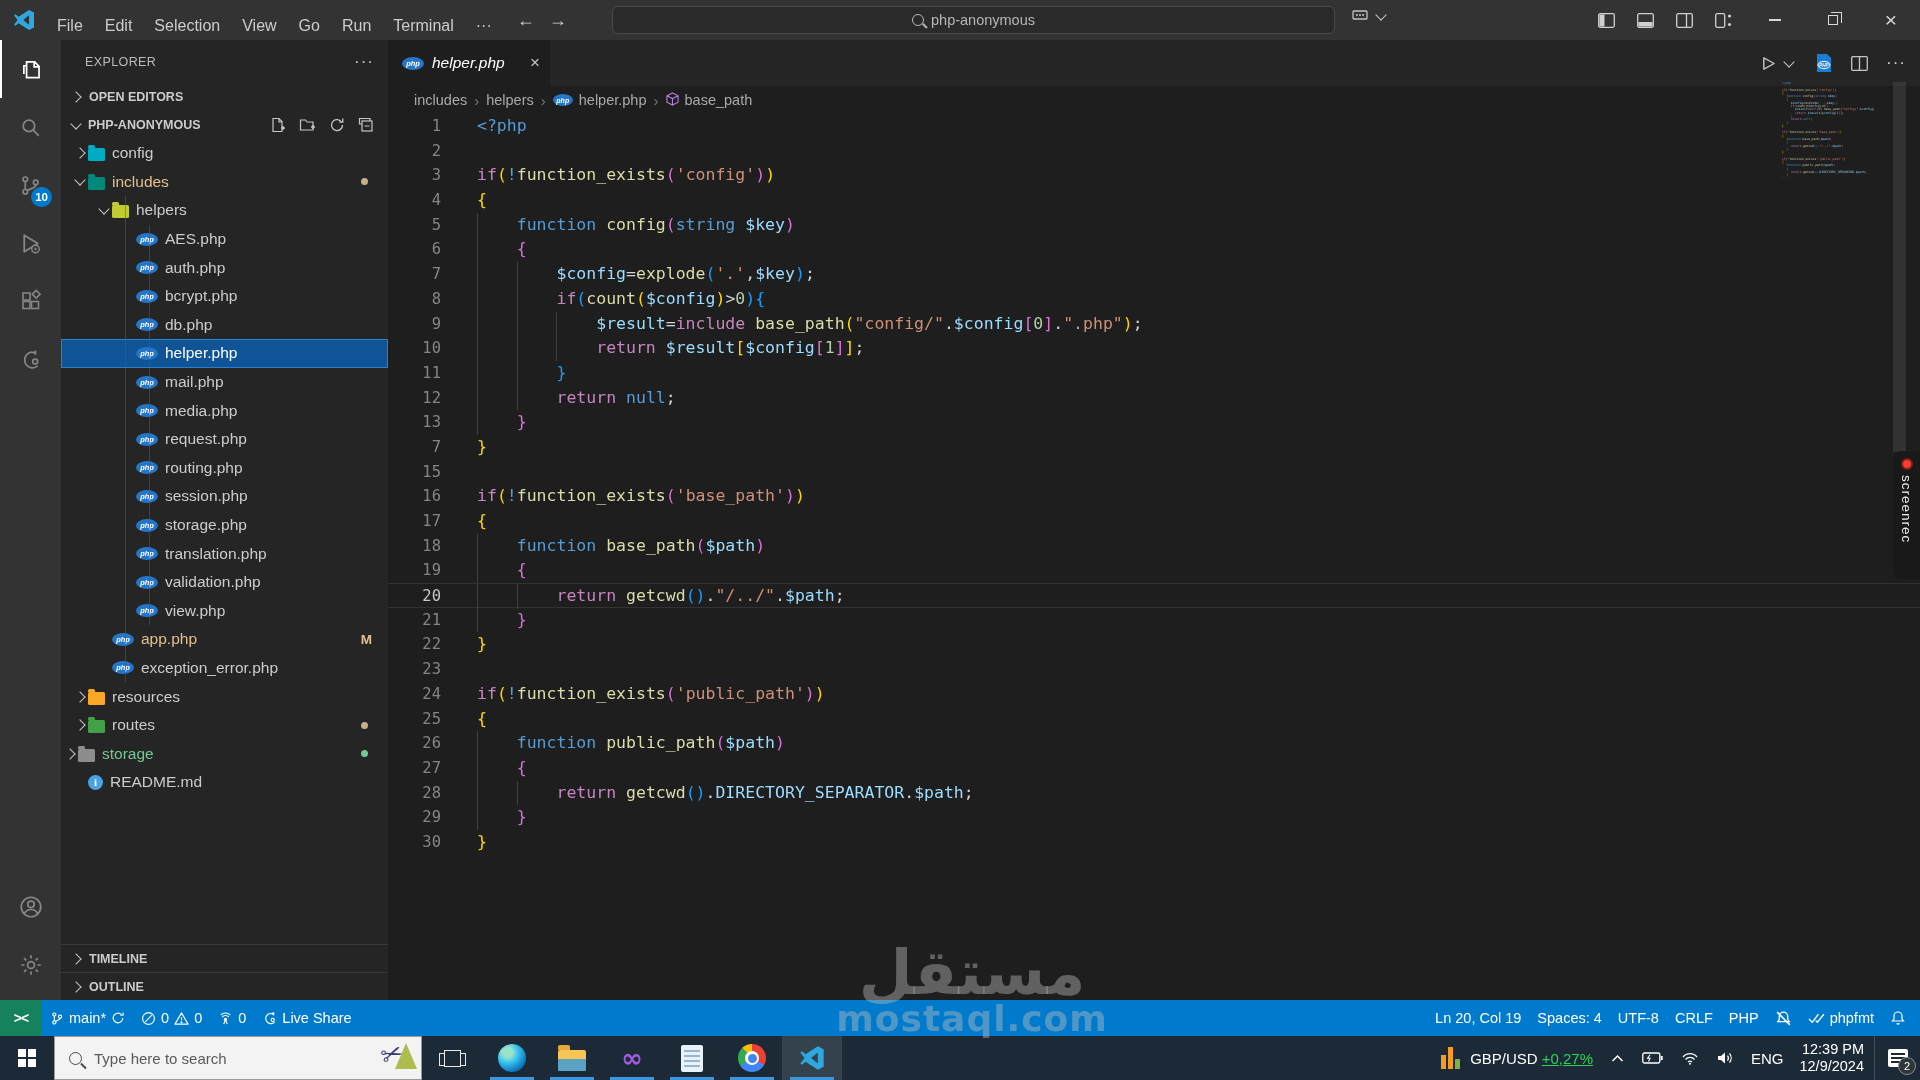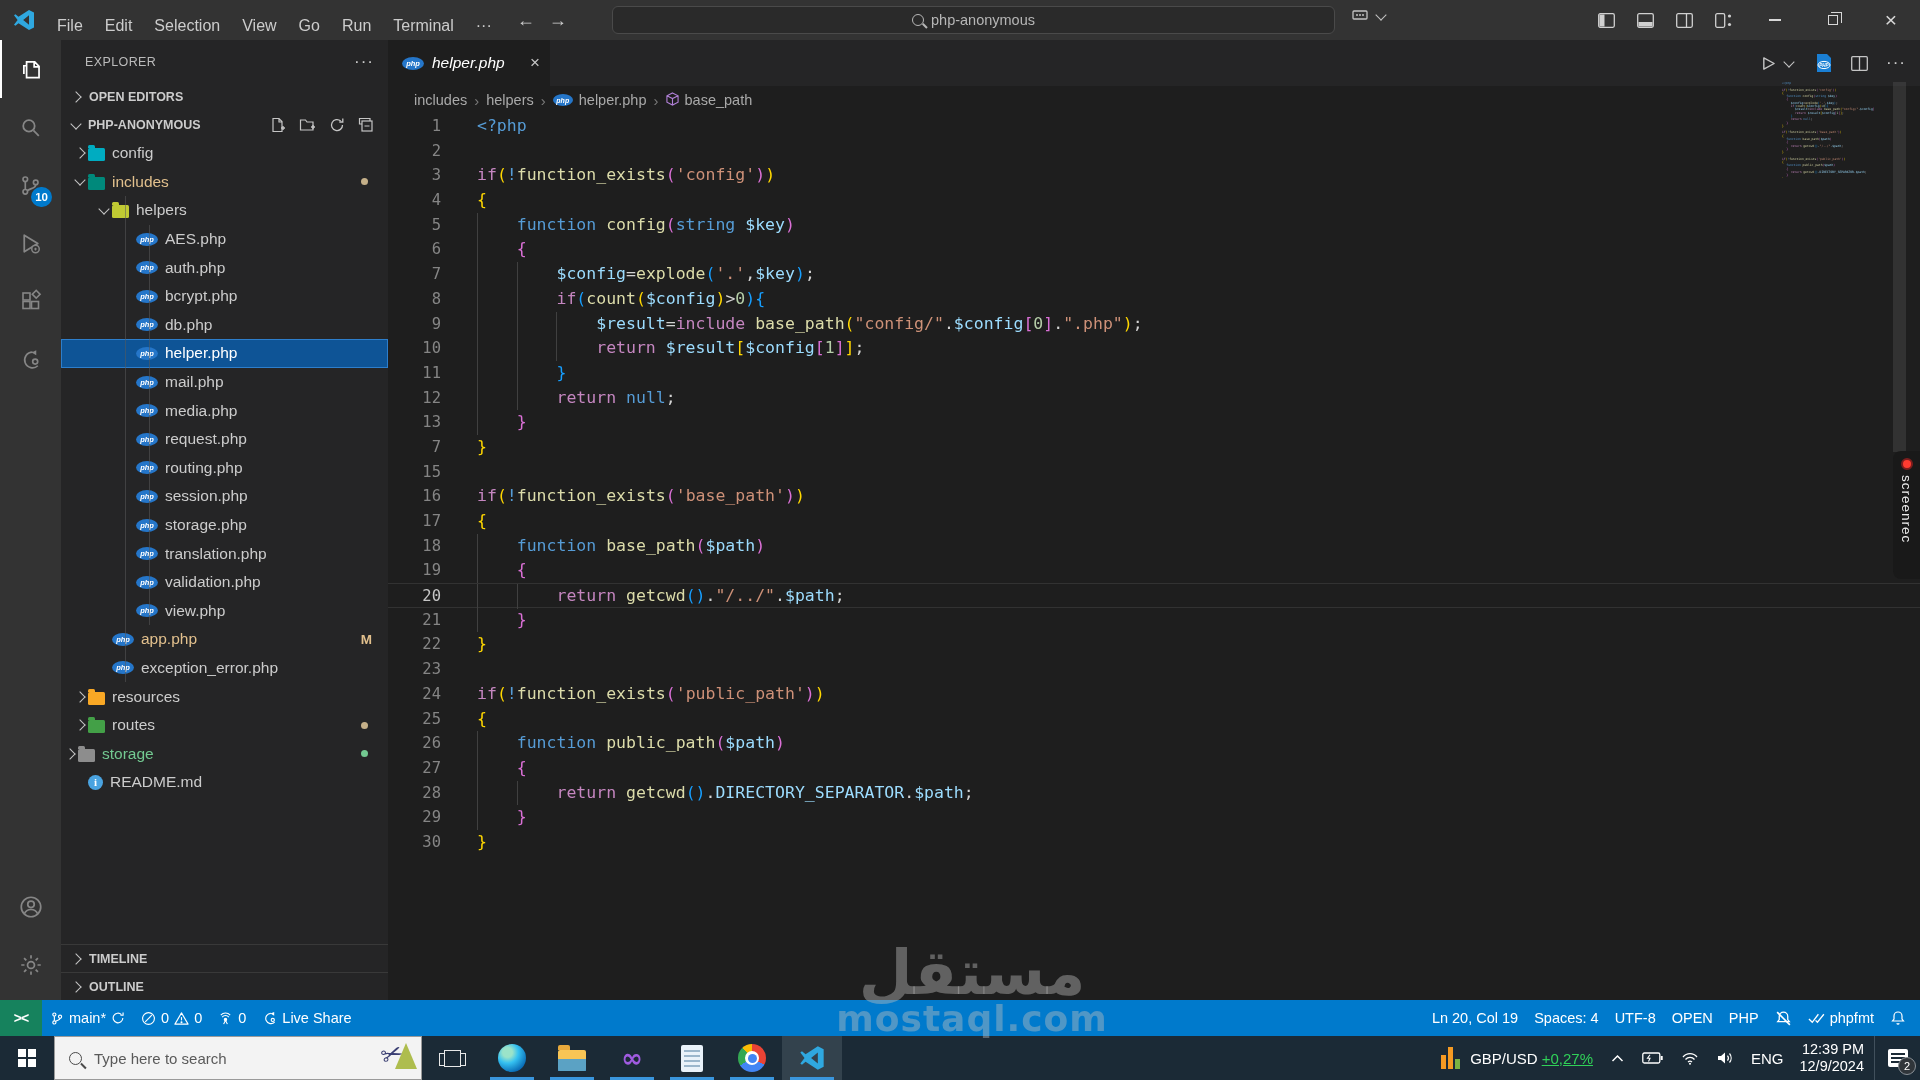--- a/index.html
+++ b/index.html
@@ -601,21 +601,21 @@
     <div class="sb-item">
         <span>Ln 20, Col 19</span>
       </div>
     <div class="sb-item">
         <span>Spaces: 4</span>
       </div>
     <div class="sb-item">
         <span>UTF-8</span>
       </div>
     <div class="sb-item">
-        <span>OPEN</span>
+        <span>CRLF</span>
       </div>
     <div class="sb-item">
         <span>PHP</span>
       </div>
     <div class="sb-item">
       <svg width="17" height="17" viewBox="0 0 16 16" fill="none" stroke="#fff" stroke-width="1.2">
         <path d="M8 2 a4 4 0 0 1 4 4 v3 l1.5 2 h-11 L4 9 V6 a4 4 0 0 1 4 -4 Z"></path>
         <line x1="2" y1="2" x2="14" y2="14" stroke-width="1.5"></line>
         </svg>
     </div>

